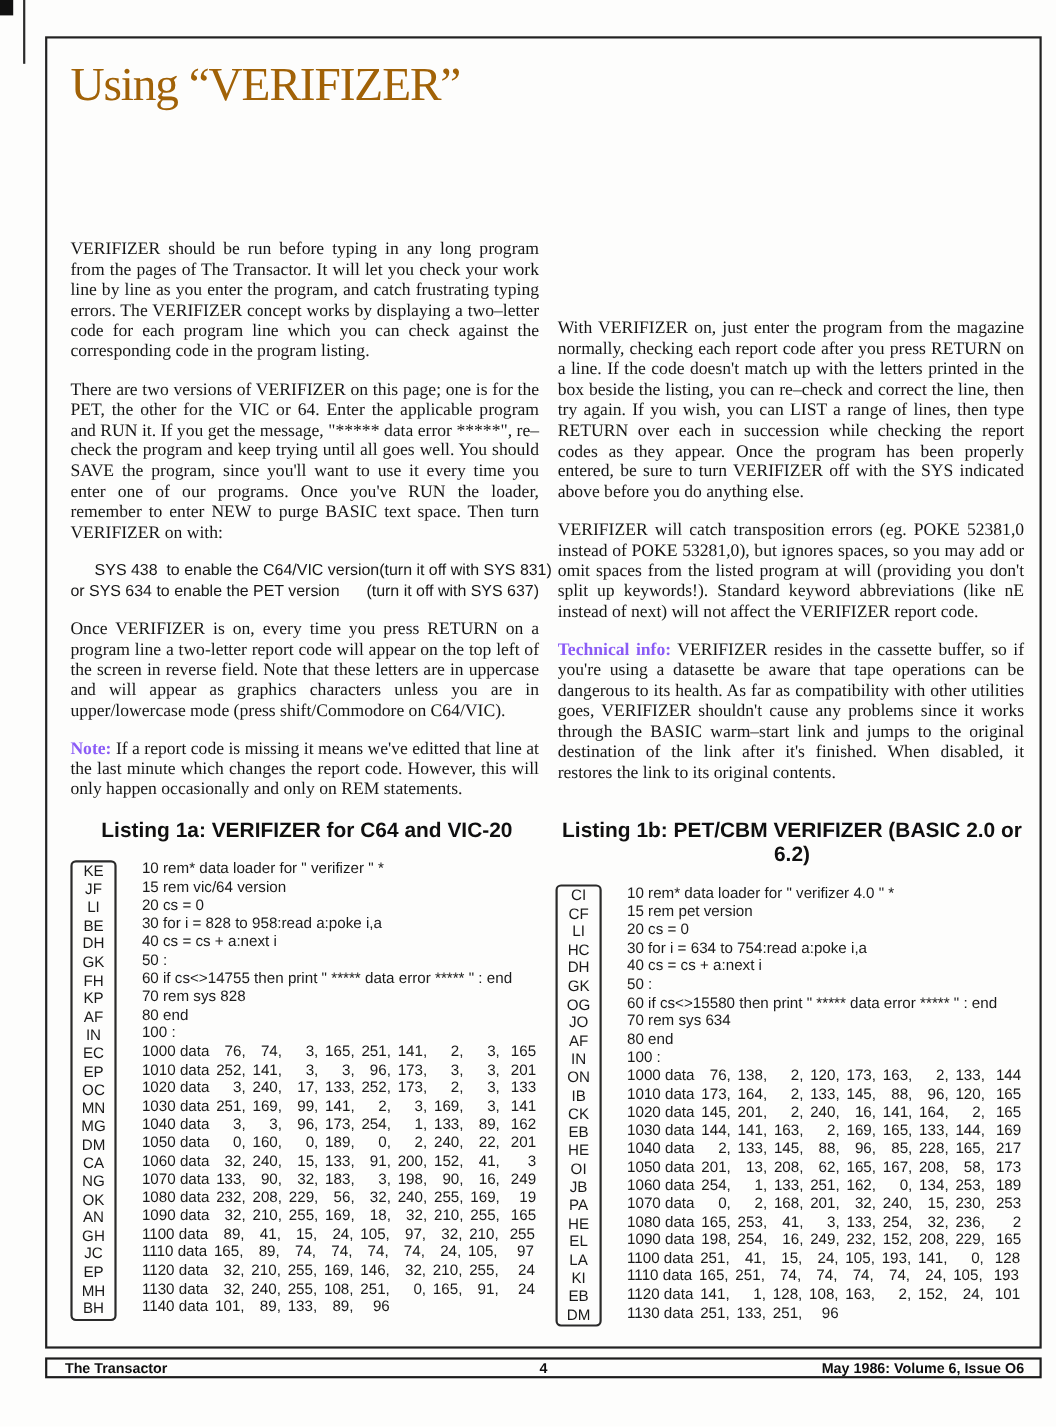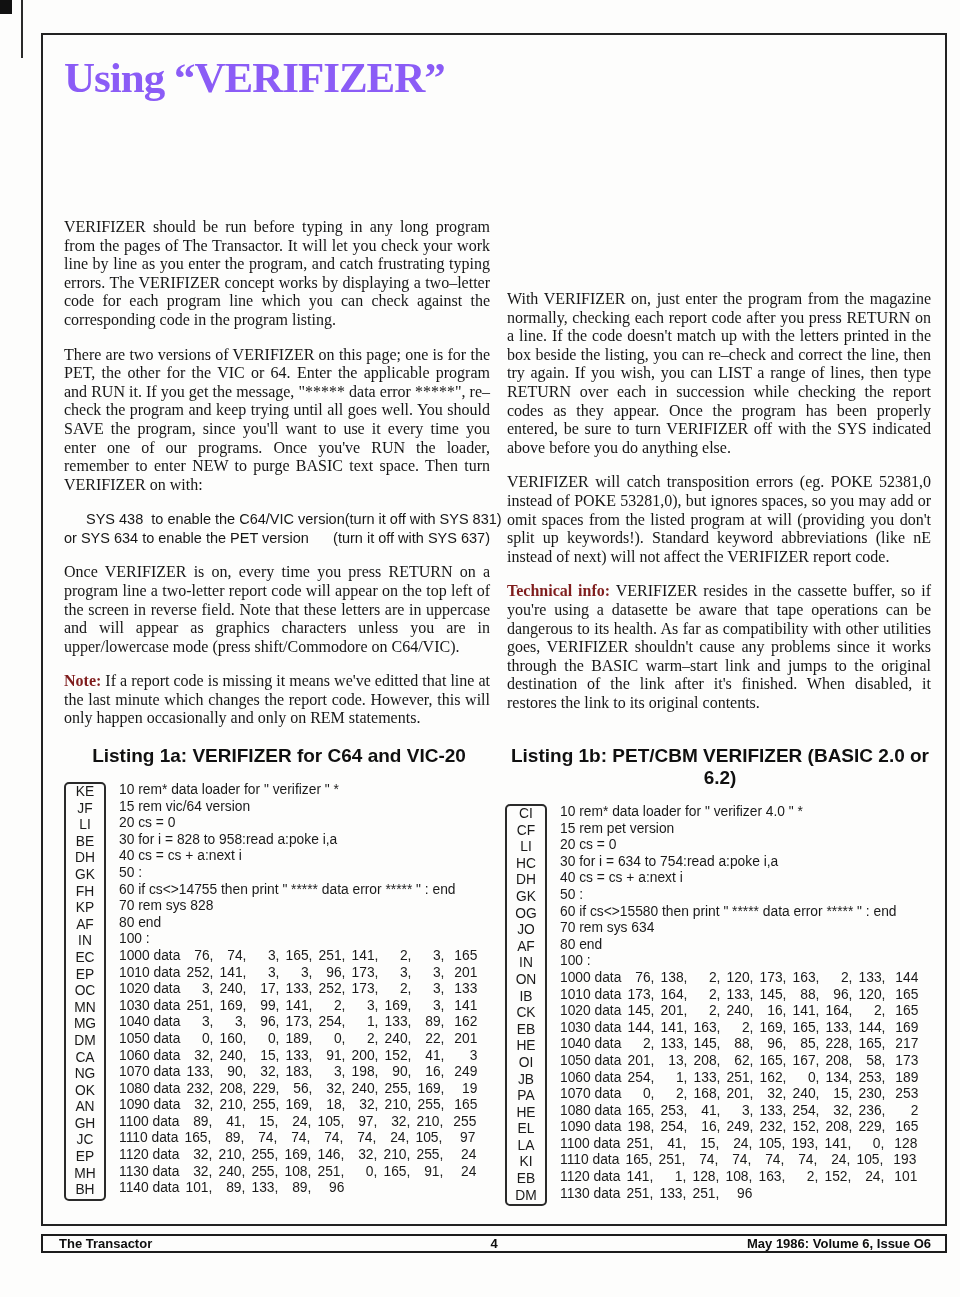--- a/index.html
+++ b/index.html
@@ -2,22 +2,22 @@
 <html><head>
 <meta charset="utf-8">
 <style>
   html,body{margin:0;padding:0;background:#ffffff;}
   .page{position:relative;width:960px;height:1297px;background:#fdfdfc;overflow:hidden;
         font-family:"Liberation Serif", serif;color:#161616;}
   .corner-mark{position:absolute;left:0;top:0;width:12px;height:14px;background:#111;}
   .scan-line{position:absolute;left:21px;top:0;width:2px;height:58px;background:#2a2a2a;}
   .page-border{position:absolute;left:41px;top:33px;width:902px;height:1189px;border:2px solid #222;}
 
-  .title{position:absolute;left:21px;top:18px;margin:0;font-size:43px;font-weight:bold;
-         letter-spacing:-1px;color:#8b5cf6;}
+  .title{position:absolute;left:21px;top:18px;margin:0;font-size:43px;font-weight:normal;
+         letter-spacing:-1px;color:#a16207;}
   .subtitle-block{position:absolute;left:21px;top:114px;width:676px;}
   .rule{height:2px;background:#1d1d1d;}
   .subtitle{font-style:italic;font-size:26px;padding:7px 0 6px 2px;color:#141414;}
 
   .col{position:absolute;text-align:justify;font-size:16px;line-height:18.6px;}
   .col-left{left:21px;top:183px;width:426px;}
   .col-right{left:464px;top:255px;width:424px;}
   .col p{margin:0 0 16px 0;}
   .sys-block{font-family:"Liberation Sans", sans-serif;font-size:14.5px;line-height:19px;
              margin:0 0 15px 0;}
@@ -27,30 +27,30 @@
   .listing{position:absolute;width:430px;font-family:"Liberation Sans", sans-serif;}
   .listing-a{left:21px;top:710px;}
   .listing-b{left:462px;top:710px;}
   .listing-title{font-size:19px;font-weight:bold;text-align:center;margin:0 0 15px 0;
                  font-family:"Liberation Sans", sans-serif;color:#101010;}
   .listing-body{display:flex;}
   .code-box{border:2px solid #2a2a2a;border-radius:5px;width:36px;flex:0 0 auto;
             align-self:flex-start;text-align:center;font-size:13.8px;line-height:16.6px;
             padding:0 1px;color:#1a1a1a;}
   .text-col{margin-left:13px;font-size:13.8px;line-height:16.6px;white-space:pre;color:#1a1a1a;}
-  .tline{height:16.6px;}
+  .tline{height:16.6px;margin-left:10px;}
   .num{display:inline-block;width:33px;text-align:right;}
 
   .footer-bar{position:absolute;left:41px;top:1234px;width:902px;height:15px;border:2px solid #1c1c1c;
               font-family:"Liberation Sans", sans-serif;font-weight:bold;font-size:13px;
               line-height:15px;color:#0e0e0e;}
   .footer-left{position:absolute;left:16px;top:0;}
   .footer-center{position:absolute;left:50%;transform:translateX(-50%);top:0;}
   .footer-right{position:absolute;right:14px;top:0;}
-  b{color:#7f1d1d;}
+  b{color:#8b5cf6;}
 </style>
 </head>
 <body>
 
 <div class="page">
   <div class="corner-mark"></div>
   <div class="scan-line"></div>
 
   <div class="page-border">
     <h1 class="title">Using “VERIFIZER”</h1>

